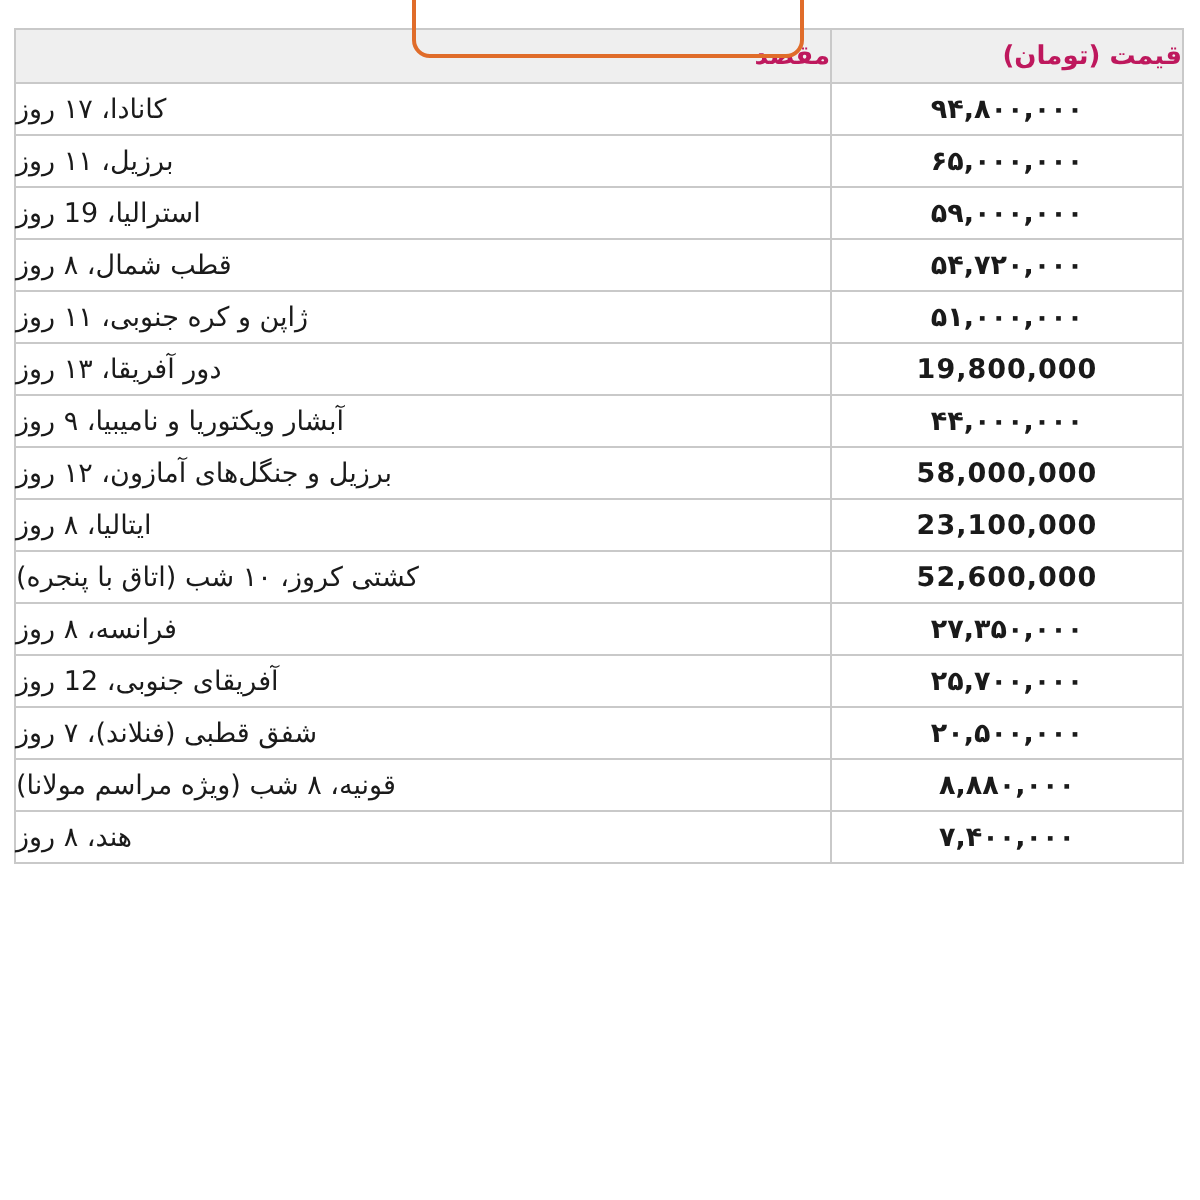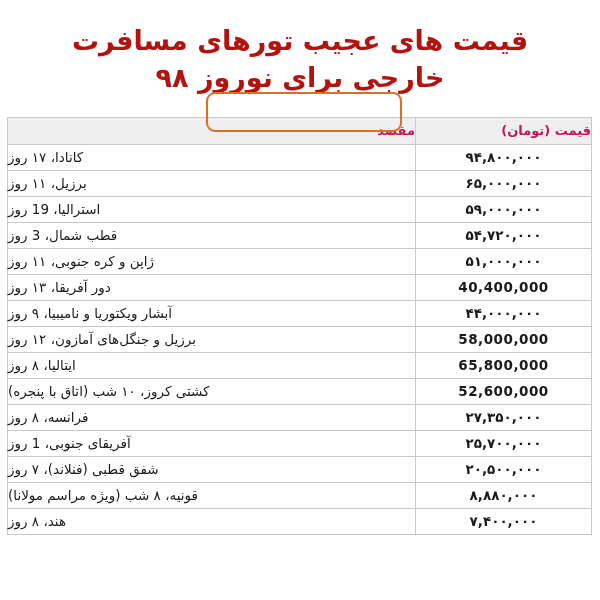--- a/index.html
+++ b/index.html
@@ -109,24 +109,20 @@
     width: 188px;
     height: 22px;
     background: #ffffff;
   }
 </style>
 </head>
 <body>
 
 <div class="page">
 
-  <div class="title-block">
-    <div class="title-line">قیمت های عجیب تورهای مسافرت</div>
-    <div class="title-line">خارجی برای نوروز ۹۸</div>
-  </div>
 
   <div class="table-wrap">
 
     <div class="annotation-mask"></div>
     <div class="annotation-box"></div>
 
     <table class="price-table">
       <colgroup>
         <col class="c-price">
         <col class="c-dest">
@@ -145,53 +141,53 @@
         <tr>
           <td class="price">۶۵,۰۰۰,۰۰۰</td>
           <td class="dest"><span class="dest-text">برزیل، ۱۱ روز</span></td>
         </tr>
         <tr>
           <td class="price">۵۹,۰۰۰,۰۰۰</td>
           <td class="dest"><span class="dest-text">استرالیا، 19 روز</span></td>
         </tr>
         <tr>
           <td class="price">۵۴,۷۲۰,۰۰۰</td>
-          <td class="dest"><span class="dest-text">قطب شمال، 3 روز</span></td>
+          <td class="dest"><span class="dest-text">قطب شمال، ۸ روز</span></td>
         </tr>
         <tr>
           <td class="price">۵۱,۰۰۰,۰۰۰</td>
           <td class="dest"><span class="dest-text">ژاپن و کره جنوبی، ۱۱ روز</span></td>
         </tr>
         <tr>
-          <td class="price">40,400,000</td>
+          <td class="price">19,800,000</td>
           <td class="dest"><span class="dest-text">دور آفریقا،  ۱۳ روز</span></td>
         </tr>
         <tr>
           <td class="price">۴۴,۰۰۰,۰۰۰</td>
           <td class="dest"><span class="dest-text">آبشار ویکتوریا و نامیبیا، ۹ روز</span></td>
         </tr>
         <tr>
           <td class="price">58,000,000</td>
           <td class="dest"><span class="dest-text">برزیل و جنگل‌های آمازون، ۱۲ روز</span></td>
         </tr>
         <tr>
-          <td class="price">65,800,000</td>
+          <td class="price">23,100,000</td>
           <td class="dest"><span class="dest-text">ایتالیا، ۸ روز</span></td>
         </tr>
         <tr>
           <td class="price">52,600,000</td>
           <td class="dest"><span class="dest-text">کشتی کروز، ۱۰ شب (اتاق با پنجره)</span></td>
         </tr>
         <tr>
           <td class="price">۲۷,۳۵۰,۰۰۰</td>
           <td class="dest"><span class="dest-text">فرانسه، ۸ روز</span></td>
         </tr>
         <tr>
           <td class="price">۲۵,۷۰۰,۰۰۰</td>
-          <td class="dest"><span class="dest-text">آفریقای جنوبی، 1 روز</span></td>
+          <td class="dest"><span class="dest-text">آفریقای جنوبی، 12 روز</span></td>
         </tr>
         <tr>
           <td class="price">۲۰,۵۰۰,۰۰۰</td>
           <td class="dest"><span class="dest-text">شفق قطبی (فنلاند)، ۷ روز</span></td>
         </tr>
         <tr>
           <td class="price">۸,۸۸۰,۰۰۰</td>
           <td class="dest"><span class="dest-text">قونیه، ۸ شب (ویژه مراسم مولانا)</span></td>
         </tr>
         <tr>

